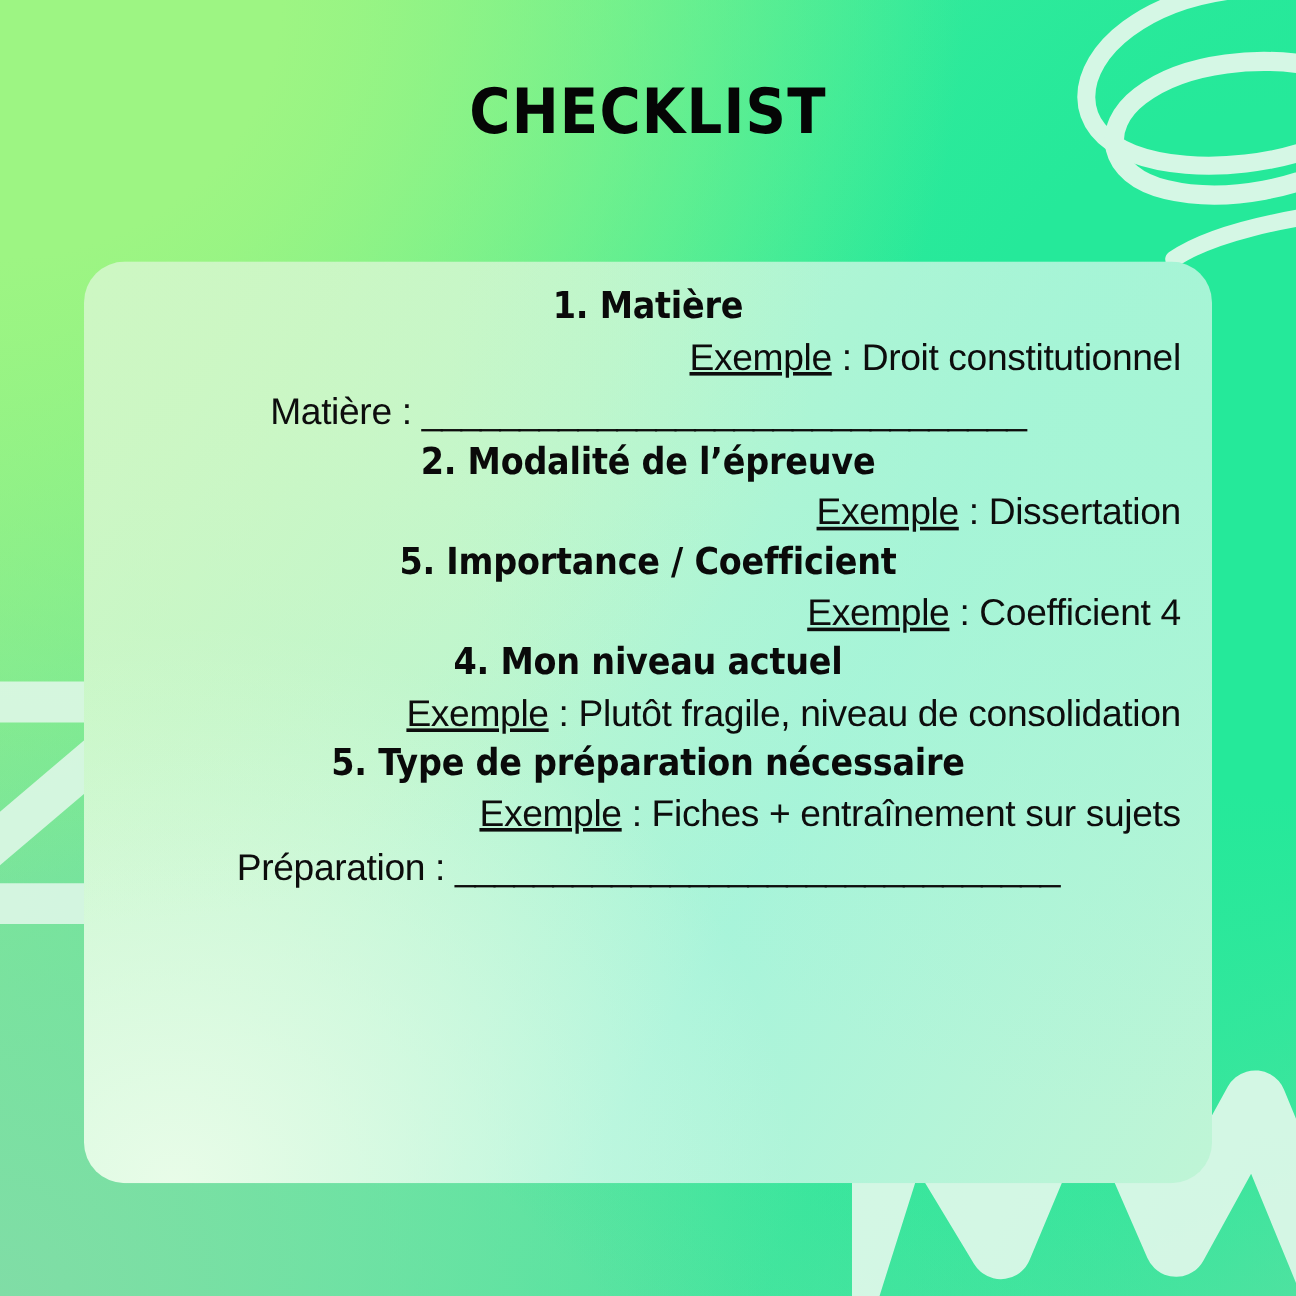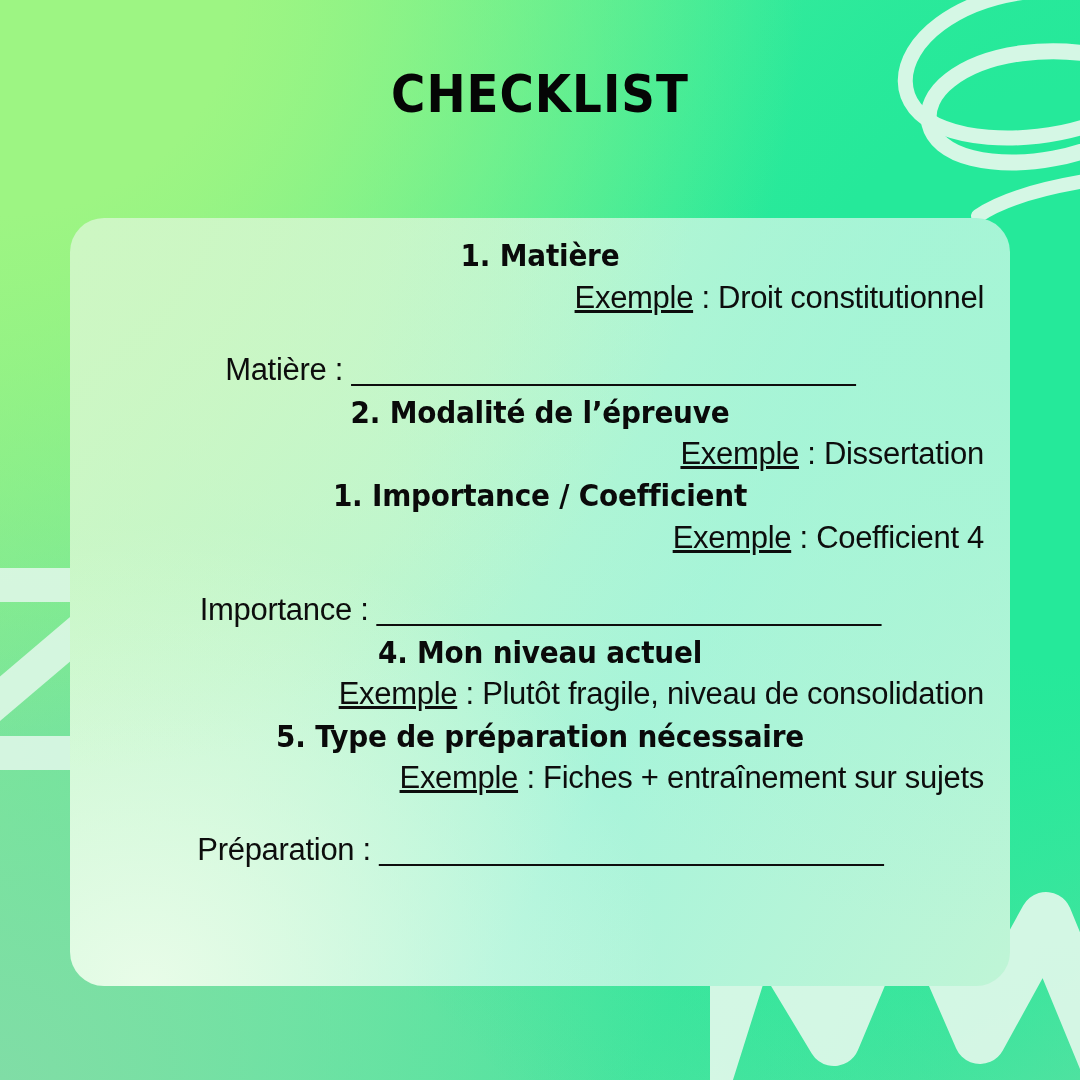--- a/index.html
+++ b/index.html
@@ -80,21 +80,20 @@
   .item-example .lbl{ text-decoration:underline; text-underline-offset:2px; }
 
   .item-blank{
     text-align:center;
     font-size:31px;
     font-weight:400;
     color:#0d0d0d;
     line-height:1.48;
     letter-spacing:-.3px;
     white-space:nowrap;
-    margin-top:27px;
   }
   .item-blank .rule{ letter-spacing:-1px; }
 </style>
 </head>
 <body>
 
 <div id="poster">
 
   <svg class="deco" id="deco-spiral" viewBox="0 0 330 290" fill="none" xmlns="http://www.w3.org/2000/svg">
     <path d="M330 18C268 2 196 10 150 44c-46 34-48 84 4 104 52 20 140 8 176-18" stroke="#e4f9ec" stroke-width="15" stroke-linecap="round"></path>
@@ -119,23 +118,22 @@
       <div class="item-example"><span class="lbl">Exemple</span><span> : </span><span>Droit constitutionnel</span></div>
       <div class="item-blank"><span>Matière : </span><span class="rule">_______________________________</span></div>
     </div>
 
     <div class="item">
       <div class="item-title">2. Modalité de l’épreuve</div>
       <div class="item-example"><span class="lbl">Exemple</span><span> : </span><span>Dissertation</span></div>
     </div>
 
     <div class="item">
-      <div class="item-title">1. Importance / Coefficient</div>
+      <div class="item-title">5. Importance / Coefficient</div>
       <div class="item-example"><span class="lbl">Exemple</span><span> : </span><span>Coefficient 4</span></div>
-      <div class="item-blank"><span>Importance : </span><span class="rule">_______________________________</span></div>
     </div>
 
     <div class="item">
       <div class="item-title">4. Mon niveau actuel</div>
       <div class="item-example"><span class="lbl">Exemple</span><span> : </span><span>Plutôt fragile, niveau de consolidation</span></div>
     </div>
 
     <div class="item">
       <div class="item-title">5. Type de préparation nécessaire</div>
       <div class="item-example"><span class="lbl">Exemple</span><span> : </span><span>Fiches + entraînement sur sujets</span></div>

